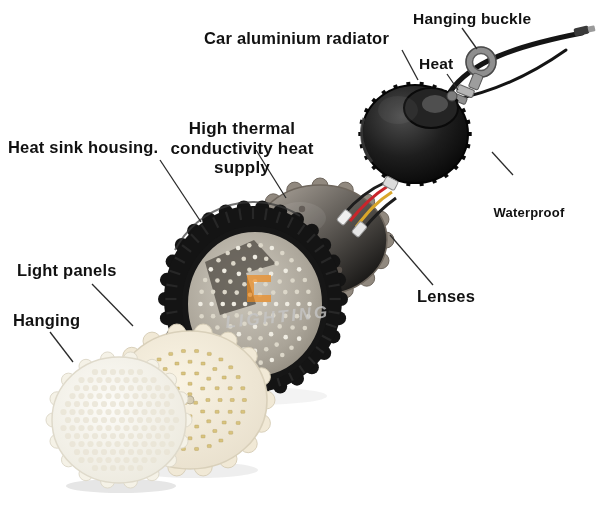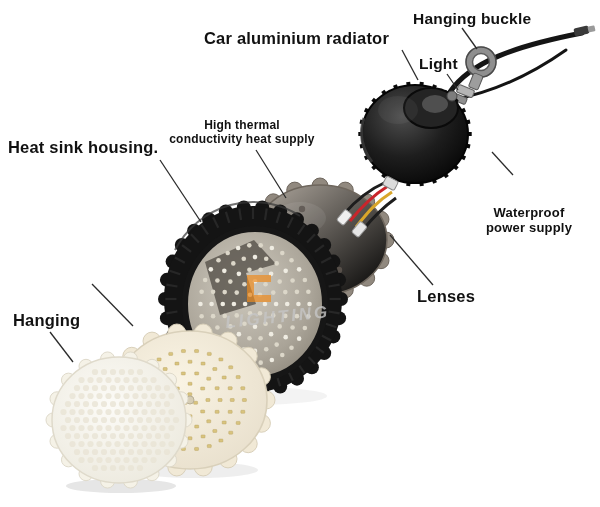--- a/index.html
+++ b/index.html
@@ -6,21 +6,21 @@
   .canvas{
     position:relative;width:600px;height:507px;background:#ffffff;overflow:hidden;
     font-family:"Liberation Sans",sans-serif;
   }
   .canvas svg{position:absolute;left:0;top:0;}
   .label{
     position:absolute;color:#111111;font-weight:bold;font-size:15.5px;
     white-space:nowrap;letter-spacing:0.2px;
   }
   .label.lg{font-size:16.5px;}
-  .label.sm{font-size:12px;line-height:1.15;text-align:center;white-space:normal;}
+  .label.sm{font-size:17px;line-height:1.15;text-align:center;white-space:normal;}
   .label.sm2{font-size:13px;line-height:1.18;text-align:center;white-space:normal;margin-top:29px;}
   text{font-family:"Liberation Sans",sans-serif;}
 </style>
 </head>
 <body>
 
 <div class="canvas">
 
   <svg viewBox="0 0 600 507" width="600" height="507">
     <defs>
@@ -597,29 +597,29 @@
       <line x1="256" y1="150" x2="286" y2="198"></line>
       <line x1="513" y1="175" x2="492" y2="152"></line>
       <line x1="433" y1="285" x2="390" y2="235"></line>
       <line x1="92" y1="284" x2="133" y2="326"></line>
       <line x1="50" y1="332" x2="73" y2="362"></line>
     </g>
   </svg>
 
   <div class="label" style="left:413px;top:10px">Hanging buckle</div>
   <div class="label lg" style="left:204px;top:29px">Car aluminium radiator</div>
-  <div class="label" style="left:419px;top:55px">Light</div>
+  <div class="label" style="left:419px;top:55px">Heat</div>
   <div class="label lg" style="left:8px;top:138px">Heat sink housing.</div>
 
   <div class="label sm" style="left:166px;top:119px;width:152px">
     <div>High thermal</div>
     <div>conductivity heat supply</div>
   </div>
 
   <div class="label sm2" style="left:464px;top:176px;width:130px">
     <div>Waterproof</div>
-    <div>power supply</div>
   </div>
 
   <div class="label lg" style="left:417px;top:287px">Lenses</div>
+  <div class="label lg" style="left:17px;top:261px">Light panels</div>
   <div class="label lg" style="left:13px;top:311px">Hanging</div>
 
 </div>
 
 </body></html>

